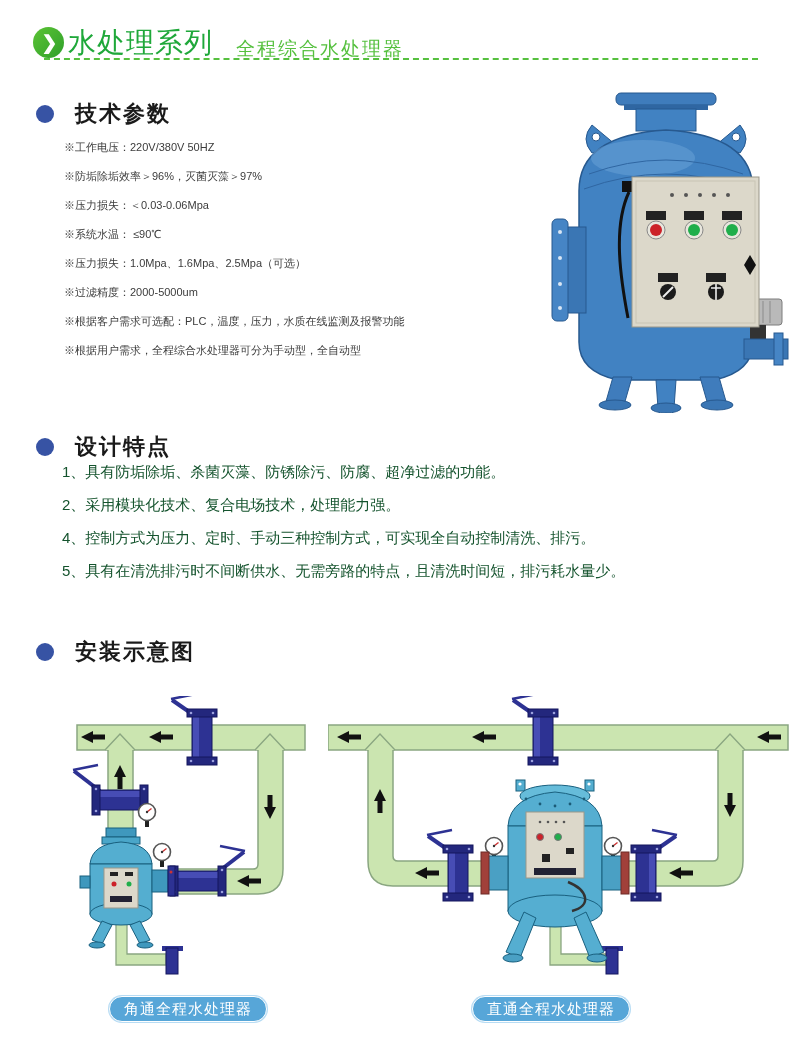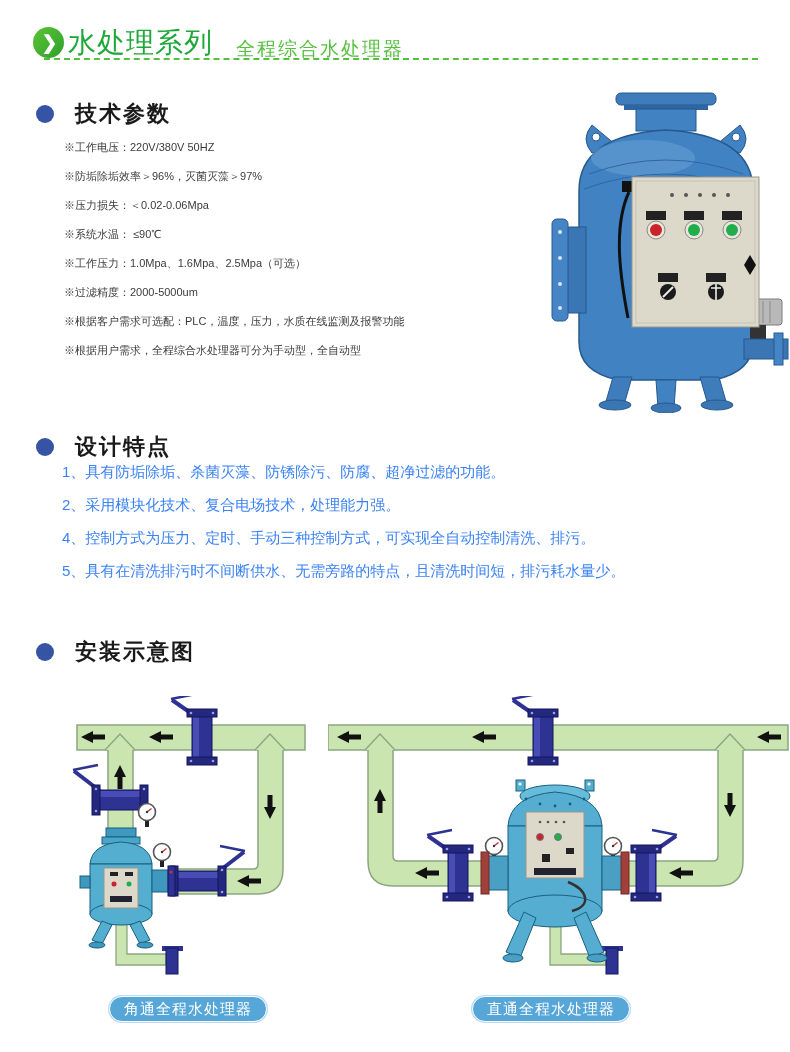--- a/index.html
+++ b/index.html
@@ -13,21 +13,21 @@
   .hdr-sub{position:absolute;left:221px;top:36px;font-size:19px;color:#55c03e;letter-spacing:2px;margin-left:15px;}
   .hdr-dash{position:absolute;left:44px;top:38px;width:714px;height:20px;border-bottom:2px dashed #55c03e;}
   
   .sec{position:absolute;display:flex;align-items:center;gap:21px;}
   .bullet{width:18px;height:18px;border-radius:50%;background:#3753a4;flex:0 0 auto;}
   .sec-title{font-size:22px;font-weight:bold;color:#1a1a1a;letter-spacing:2px;}
   
   .spec-list{position:absolute;left:64px;top:133px;width:470px;}
   .spec-list div{height:29px;line-height:29px;font-size:11px;color:#3b3b3b;white-space:nowrap;}
   .feat-list{position:absolute;left:62px;top:455px;width:700px;}
-  .feat-list div{height:33px;line-height:33px;font-size:15px;color:#3b82f6;white-space:nowrap;}
+  .feat-list div{height:33px;line-height:33px;font-size:15px;color:#14532d;white-space:nowrap;}
   
   .photo{position:absolute;left:543px;top:86px;}
   .diagA{position:absolute;left:52px;top:696px;}
   .diagB{position:absolute;left:328px;top:696px;}
   
   .pill{position:absolute;top:996px;transform:translateX(-50%);height:24px;line-height:24px;
         padding:0 14px;background:#57a6d8;border:1px solid #fff;border-radius:13px;
         box-shadow:0 0 0 1px #b7dcf4;color:#fff;font-size:15px;letter-spacing:1px;white-space:nowrap;text-align:right;}
   .pill-a{left:188px;} .pill-b{left:551px;}
 </style>
@@ -84,23 +84,23 @@
   <div class="hdr-title">水处理系列</div>
   <div class="hdr-sub">全程综合水处理器</div>
 
   <div class="sec" style="left:36px;top:99px;">
     <div class="bullet"></div>
     <div class="sec-title">技术参数</div>
   </div>
   <div class="spec-list">
     <div>※工作电压：220V/380V  50HZ</div>
     <div>※防垢除垢效率＞96%，灭菌灭藻＞97%</div>
-    <div>※压力损失：＜0.02-0.06Mpa</div>
+    <div>※压力损失：＜0.03-0.06Mpa</div>
     <div>※系统水温： ≤90℃</div>
-    <div>※工作压力：1.0Mpa、1.6Mpa、2.5Mpa（可选）</div>
+    <div>※压力损失：1.0Mpa、1.6Mpa、2.5Mpa（可选）</div>
     <div>※过滤精度：2000-5000um</div>
     <div>※根据客户需求可选配：PLC，温度，压力，水质在线监测及报警功能</div>
     <div>※根据用户需求，全程综合水处理器可分为手动型，全自动型</div>
   </div>
 
   <svg class="photo" width="247" height="327" viewBox="0 0 247 327">
     <g>
 
       <rect x="73" y="7" width="100" height="12" rx="5" fill="#3f7cbc" stroke="#27598f"></rect>
       <rect x="81" y="19" width="84" height="5" fill="#2f66a2"></rect>

